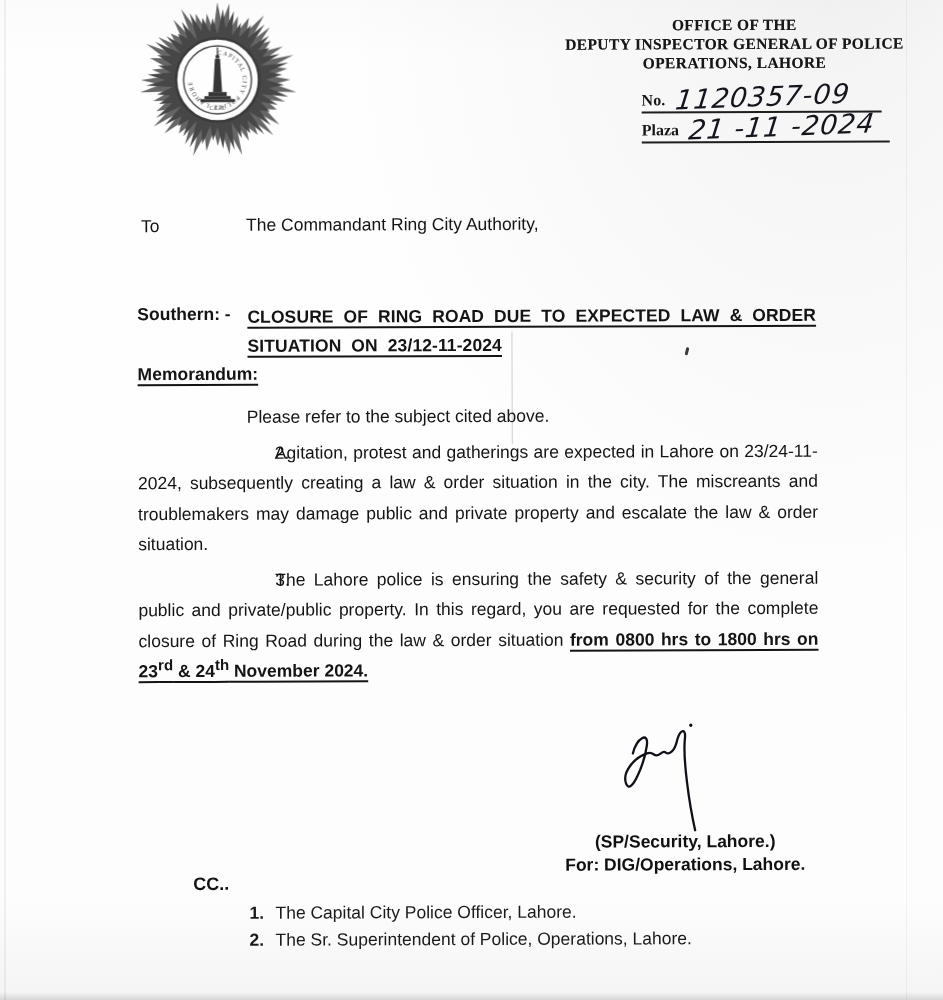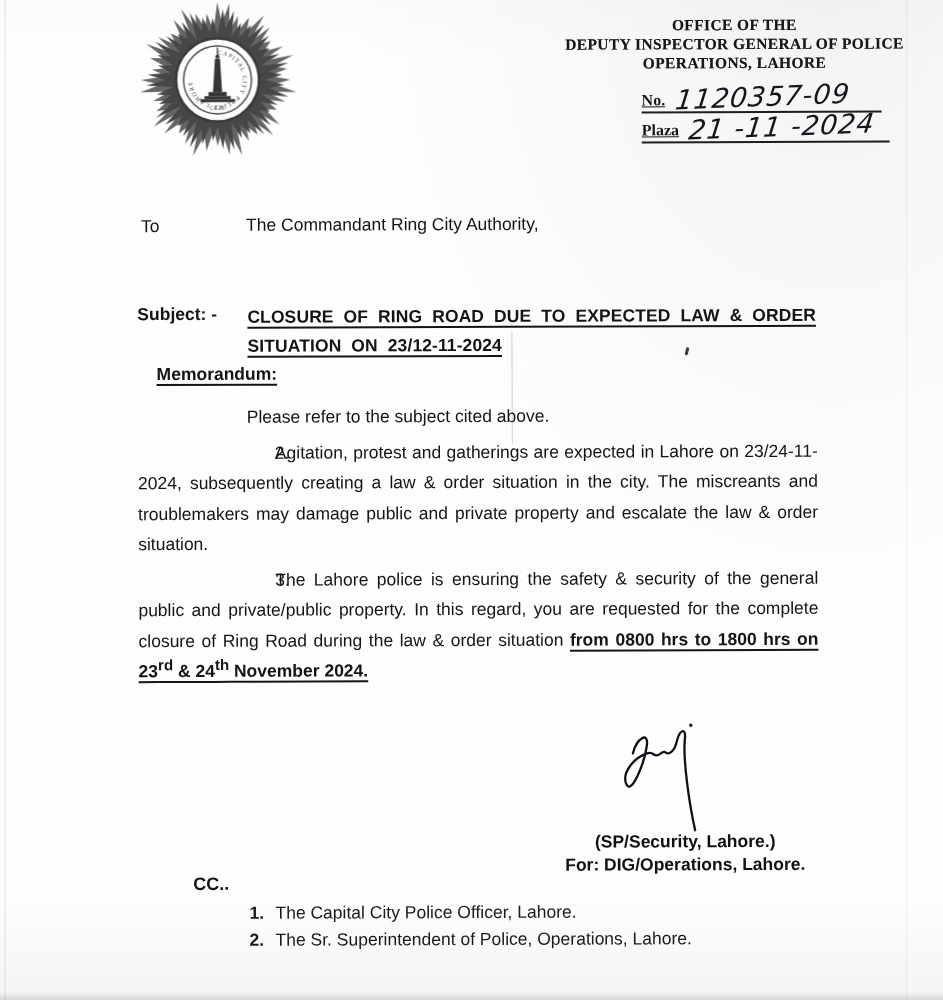--- a/index.html
+++ b/index.html
@@ -23,21 +23,21 @@
     position:absolute;left:540px;top:16px;width:392px;text-align:center;
     font-family:"Liberation Serif",serif;font-weight:bold;font-size:15.5px;line-height:19px;
     letter-spacing:0.4px;color:#171717;
   }
   .ref-row{
     position:absolute;display:flex;align-items:flex-end;
     border-bottom:2px solid #1e1e1e;
   }
   .ref-row .lbl{
     font-family:"Liberation Serif",serif;font-weight:bold;font-size:16px;color:#171717;
-    margin-right:10px;padding-bottom:2px;white-space:nowrap;text-decoration:underline;
+    margin-right:10px;padding-bottom:2px;white-space:nowrap;
   }
   .hand{
     font-family:"DejaVu Sans",sans-serif;font-style:italic;font-size:27px;color:#14141c;
     transform:rotate(-2deg) skewX(-9deg);display:inline-block;letter-spacing:1px;
     white-space:nowrap;line-height:1;padding-bottom:1px;
   }
   
   .body-txt{font-size:17.5px;color:#141414;}
   .addr{line-height:23.5px;}
   .bold{font-weight:bold;}
@@ -103,27 +103,27 @@
     <div class="ref-row abs" style="left:643px;top:113px;width:248px;height:29px;">
       <span class="lbl">Plaza</span>
       <span class="hand">21 -11 -2024</span>
     </div>
 
     <div class="abs body-txt" style="left:142px;top:215px;">To</div>
     <div class="abs body-txt addr" style="left:247px;top:213px;">
       <div>The Commandant Ring City Authority,</div>
     </div>
 
-    <div class="abs body-txt bold" style="left:138px;top:303px;">Subject: -</div>
+    <div class="abs body-txt bold" style="left:138px;top:303px;">Southern: -</div>
     <div class="abs body-txt subject-text" style="left:248px;top:302px;">
       <span class="u2" style="display:inline;">CLOSURE OF RING ROAD DUE TO EXPECTED LAW &amp; ORDER</span><br>
       <span class="u2" style="display:inline;">SITUATION ON 23/12-11-2024</span>
     </div>
 
-    <div class="abs body-txt bold u2" style="left:138px;top:363px;margin-left:19px;">Memorandum:</div>
+    <div class="abs body-txt bold u2" style="left:138px;top:363px;">Memorandum:</div>
 
     <div class="abs body-txt" style="left:247px;top:406px;">Please refer to the subject cited above.</div>
 
     <div class="abs para indent" style="left:138px;top:437px;">
       <span class="pnum">2.</span><span>Agitation, protest and gatherings are expected in Lahore on 23/24-11-2024, subsequently creating a law &amp; order situation in the city. The miscreants and troublemakers may damage public and private property and escalate the law &amp; order situation.</span>
     </div>
 
     <div class="abs para indent" style="left:138px;top:564px;">
       <span class="pnum">3.</span><span>The Lahore police is ensuring the safety &amp; security of the general public and private/public property. In this regard, you are requested for the complete closure of Ring Road during the law &amp; order situation </span><b class="u2"><span>from 0800 hrs to 1800 hrs on 23</span><sup>rd</sup><span> &amp; 24</span><sup>th</sup><span> November 2024.</span></b>
     </div>

